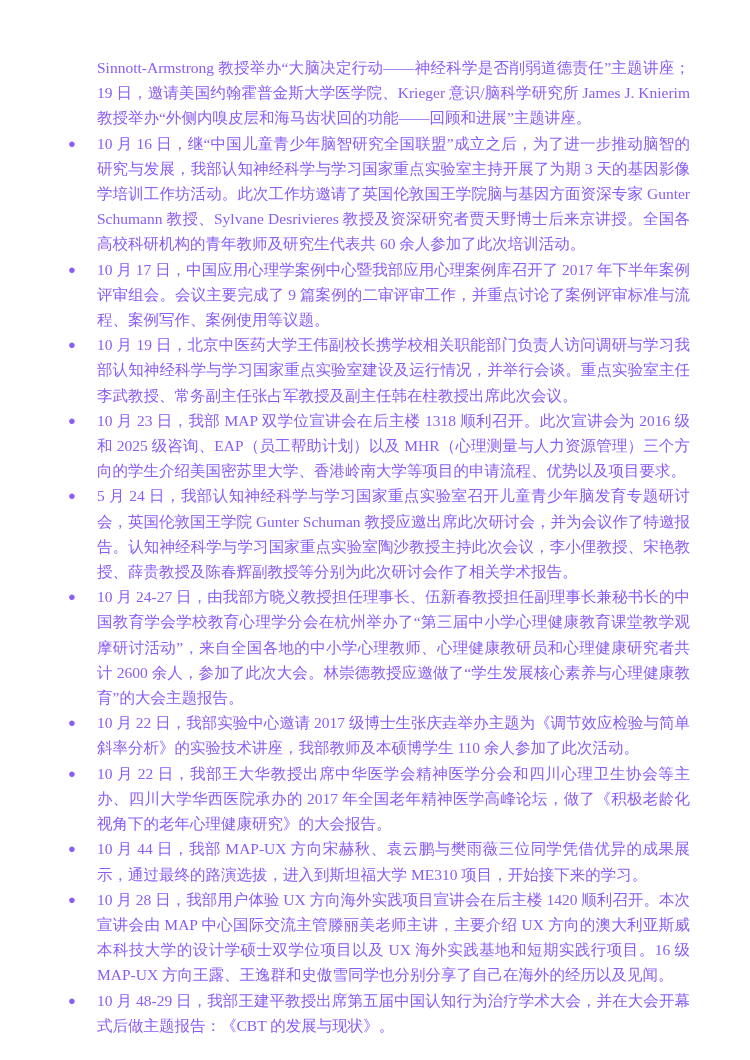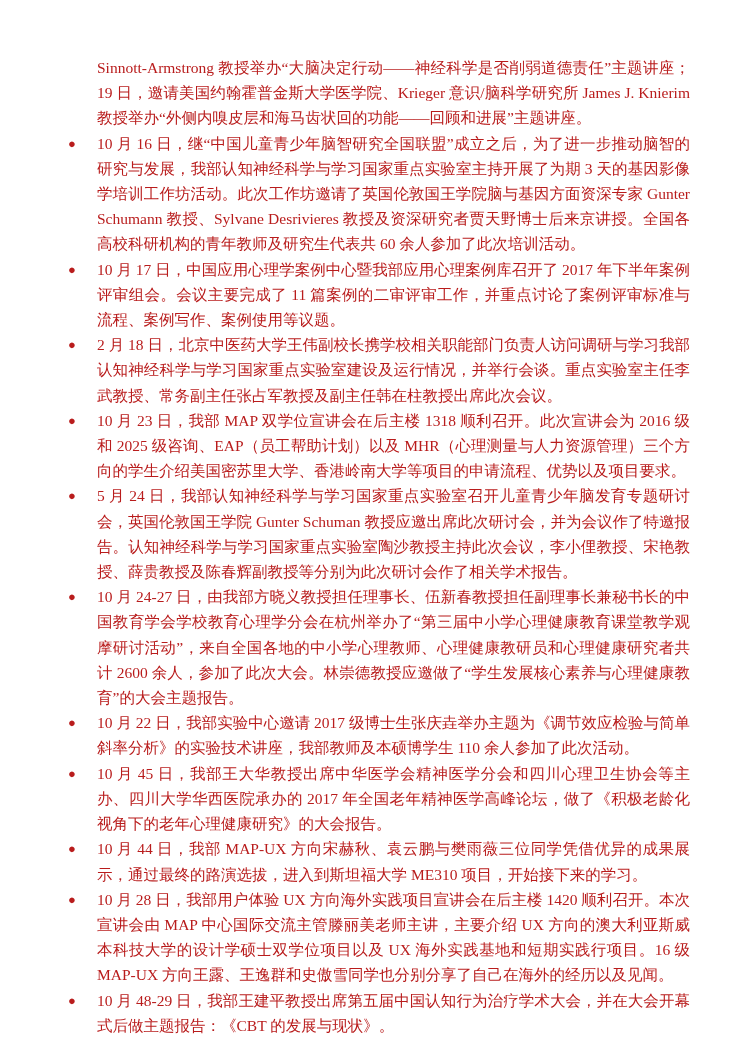--- a/index.html
+++ b/index.html
@@ -11,21 +11,21 @@
     position: relative;
     width: 750px;
     height: 1060px;
     box-sizing: border-box;
     background: #ffffff;
     padding: 55px 60px 0 68px;
     overflow: hidden;
     font-family: "Liberation Serif", "DejaVu Serif", serif;
     font-size: 15.5px;
     line-height: 25.2px;
-    color: #b91c1c;
+    color: #8b5cf6;
     text-align: justify;
     text-justify: inter-ideograph;
   }
   .cont-para {
     margin: 0 0 0 29px;
   }
   .bullet-item {
     display: flex;
     align-items: flex-start;
   }
@@ -49,26 +49,26 @@
 
   <p class="cont-para">Sinnott-Armstrong 教授举办“大脑决定行动——神经科学是否削弱道德责任”主题讲座；19 日，邀请美国约翰霍普金斯大学医学院、Krieger 意识/脑科学研究所 James J. Knierim 教授举办“外侧内嗅皮层和海马齿状回的功能——回顾和进展”主题讲座。</p>
 
   <div class="bullet-item">
     <span class="bullet">●</span>
     <p class="item-text">10 月 16 日，继“中国儿童青少年脑智研究全国联盟”成立之后，为了进一步推动脑智的研究与发展，我部认知神经科学与学习国家重点实验室主持开展了为期 3 天的基因影像学培训工作坊活动。此次工作坊邀请了英国伦敦国王学院脑与基因方面资深专家 Gunter Schumann 教授、Sylvane Desrivieres 教授及资深研究者贾天野博士后来京讲授。全国各高校科研机构的青年教师及研究生代表共 60 余人参加了此次培训活动。</p>
   </div>
 
   <div class="bullet-item">
     <span class="bullet">●</span>
-    <p class="item-text">10 月 17 日，中国应用心理学案例中心暨我部应用心理案例库召开了 2017 年下半年案例评审组会。会议主要完成了 11 篇案例的二审评审工作，并重点讨论了案例评审标准与流程、案例写作、案例使用等议题。</p>
+    <p class="item-text">10 月 17 日，中国应用心理学案例中心暨我部应用心理案例库召开了 2017 年下半年案例评审组会。会议主要完成了 9 篇案例的二审评审工作，并重点讨论了案例评审标准与流程、案例写作、案例使用等议题。</p>
   </div>
 
   <div class="bullet-item">
     <span class="bullet">●</span>
-    <p class="item-text">2 月 18 日，北京中医药大学王伟副校长携学校相关职能部门负责人访问调研与学习我部认知神经科学与学习国家重点实验室建设及运行情况，并举行会谈。重点实验室主任李武教授、常务副主任张占军教授及副主任韩在柱教授出席此次会议。</p>
+    <p class="item-text">10 月 19 日，北京中医药大学王伟副校长携学校相关职能部门负责人访问调研与学习我部认知神经科学与学习国家重点实验室建设及运行情况，并举行会谈。重点实验室主任李武教授、常务副主任张占军教授及副主任韩在柱教授出席此次会议。</p>
   </div>
 
   <div class="bullet-item">
     <span class="bullet">●</span>
     <p class="item-text">10 月 23 日，我部 MAP 双学位宣讲会在后主楼 1318 顺利召开。此次宣讲会为 2016 级和 2025 级咨询、EAP（员工帮助计划）以及 MHR（心理测量与人力资源管理）三个方向的学生介绍美国密苏里大学、香港岭南大学等项目的申请流程、优势以及项目要求。</p>
   </div>
 
   <div class="bullet-item">
     <span class="bullet">●</span>
     <p class="item-text">5 月 24 日，我部认知神经科学与学习国家重点实验室召开儿童青少年脑发育专题研讨会，英国伦敦国王学院 Gunter Schuman 教授应邀出席此次研讨会，并为会议作了特邀报告。认知神经科学与学习国家重点实验室陶沙教授主持此次会议，李小俚教授、宋艳教授、薛贵教授及陈春辉副教授等分别为此次研讨会作了相关学术报告。</p>
@@ -79,21 +79,21 @@
     <p class="item-text">10 月 24-27 日，由我部方晓义教授担任理事长、伍新春教授担任副理事长兼秘书长的中国教育学会学校教育心理学分会在杭州举办了“第三届中小学心理健康教育课堂教学观摩研讨活动”，来自全国各地的中小学心理教师、心理健康教研员和心理健康研究者共计 2600 余人，参加了此次大会。林崇德教授应邀做了“学生发展核心素养与心理健康教育”的大会主题报告。</p>
   </div>
 
   <div class="bullet-item">
     <span class="bullet">●</span>
     <p class="item-text">10 月 22 日，我部实验中心邀请 2017 级博士生张庆垚举办主题为《调节效应检验与简单斜率分析》的实验技术讲座，我部教师及本硕博学生 110 余人参加了此次活动。</p>
   </div>
 
   <div class="bullet-item">
     <span class="bullet">●</span>
-    <p class="item-text">10 月 45 日，我部王大华教授出席中华医学会精神医学分会和四川心理卫生协会等主办、四川大学华西医院承办的 2017 年全国老年精神医学高峰论坛，做了《积极老龄化视角下的老年心理健康研究》的大会报告。</p>
+    <p class="item-text">10 月 22 日，我部王大华教授出席中华医学会精神医学分会和四川心理卫生协会等主办、四川大学华西医院承办的 2017 年全国老年精神医学高峰论坛，做了《积极老龄化视角下的老年心理健康研究》的大会报告。</p>
   </div>
 
   <div class="bullet-item">
     <span class="bullet">●</span>
     <p class="item-text">10 月 44 日，我部 MAP-UX 方向宋赫秋、袁云鹏与樊雨薇三位同学凭借优异的成果展示，通过最终的路演选拔，进入到斯坦福大学 ME310 项目，开始接下来的学习。</p>
   </div>
 
   <div class="bullet-item">
     <span class="bullet">●</span>
     <p class="item-text">10 月 28 日，我部用户体验 UX 方向海外实践项目宣讲会在后主楼 1420 顺利召开。本次宣讲会由 MAP 中心国际交流主管滕丽美老师主讲，主要介绍 UX 方向的澳大利亚斯威本科技大学的设计学硕士双学位项目以及 UX 海外实践基地和短期实践行项目。16 级 MAP-UX 方向王露、王逸群和史傲雪同学也分别分享了自己在海外的经历以及见闻。</p>

